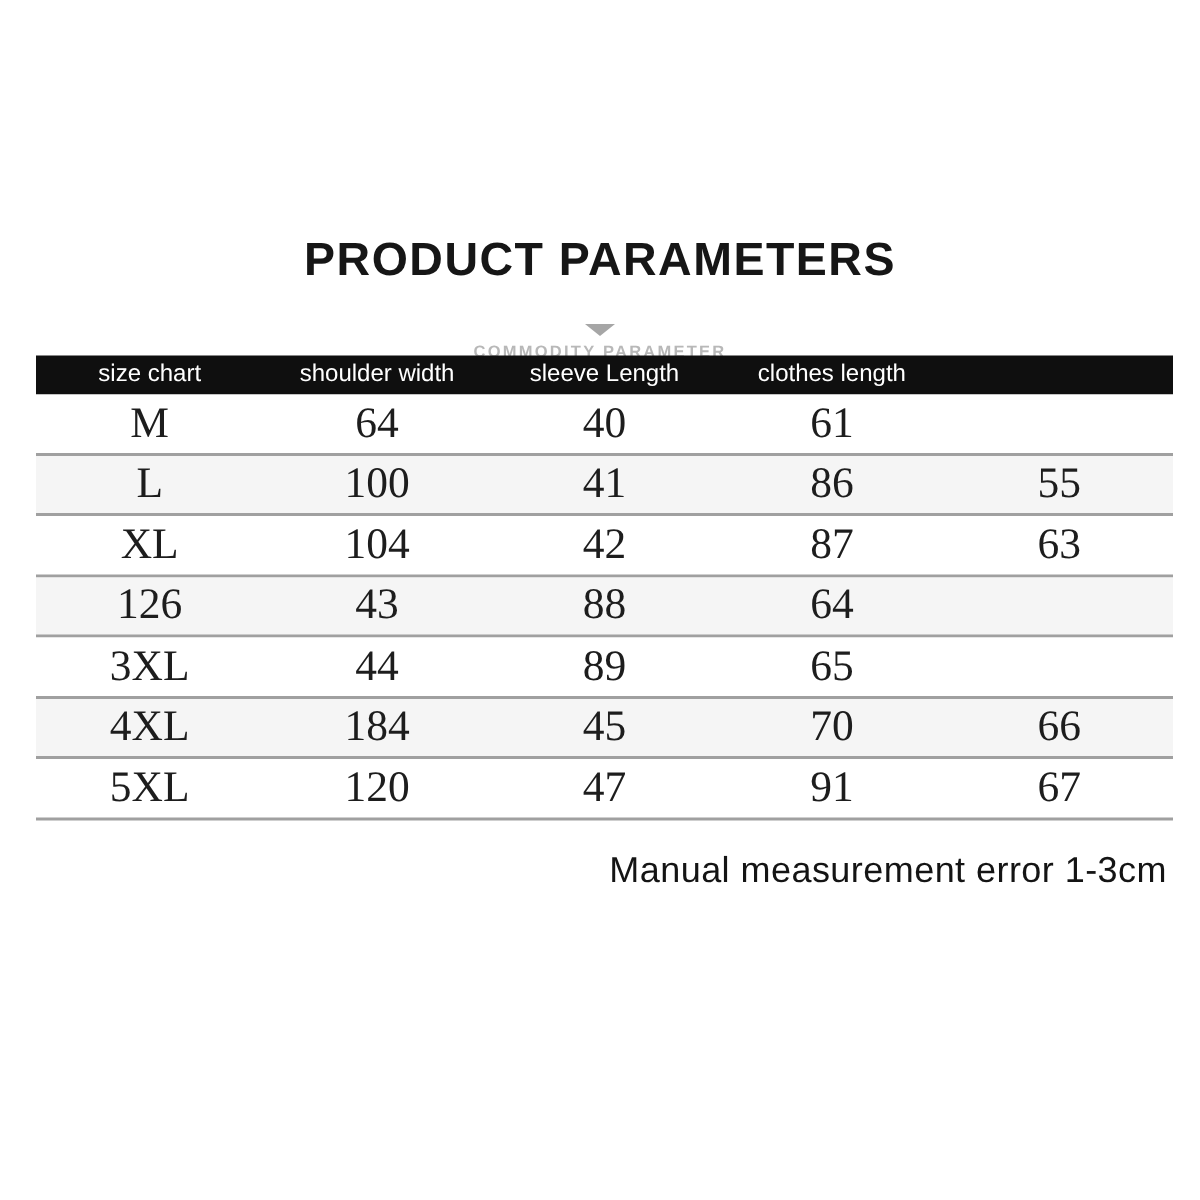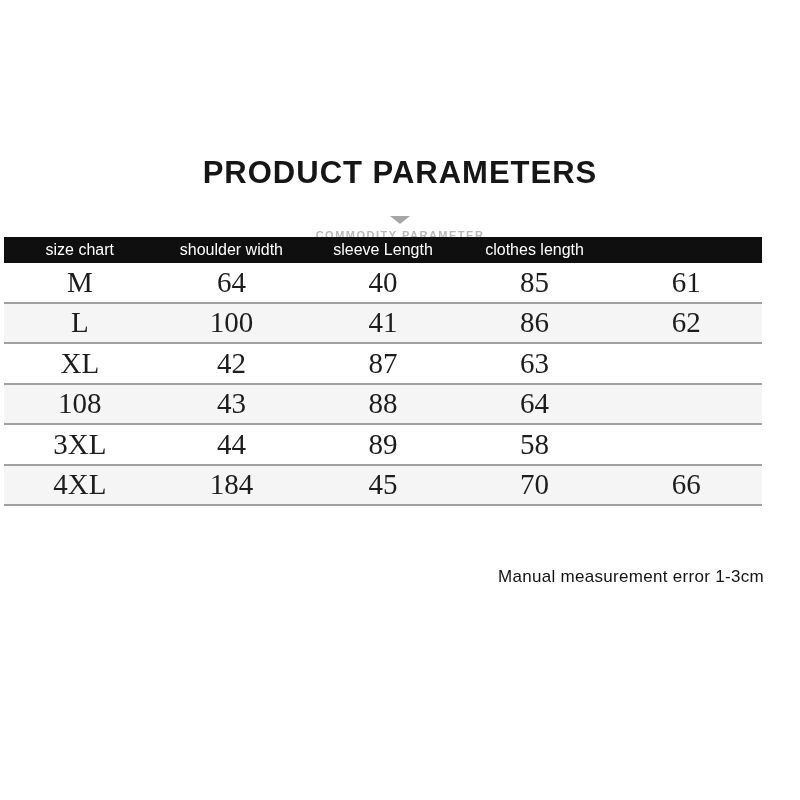--- a/index.html
+++ b/index.html
@@ -45,21 +45,21 @@
     margin-left: -10px;
     width: 0;
     height: 0;
     border-left: 10px solid transparent;
     border-right: 10px solid transparent;
     border-top: 8px solid var(--chevron-color, #a6a6a6);
   }
   .size-table {
     position: absolute;
     top: 237px;
-    left: 4px;
+    left: 24px;
     width: 758px;
   }
   .thead {
     display: grid;
     grid-template-columns: repeat(5, 1fr);
     background: var(--header-bg, #0f0f0f);
     height: 26px;
   }
   .th {
     color: var(--header-text, #ffffff);
@@ -81,22 +81,22 @@
     display: flex;
     align-items: center;
     justify-content: center;
     font-family: "Liberation Serif", "DejaVu Serif", serif;
     font-size: 29px;
     color: var(--cell-color, #1d1d1d);
   }
   .note {
     position: absolute;
     top: 567px;
-    right: 36px;
-    font-size: 17px;
+    right: 22px;
+    font-size: 24px;
     letter-spacing: 0.3px;
     color: var(--note-color, #141414);
   }
 </style>
 </head>
 <body>
 
 <div class="stage">
 
   <div class="title">PRODUCT PARAMETERS</div>
@@ -110,53 +110,60 @@
         <div class="th">size chart</div>
         <div class="th">shoulder width</div>
         <div class="th">sleeve Length</div>
         <div class="th">clothes length</div>
       </div>
     <div id="tbody">
         <div class="tr">
           <div class="td">M</div>
           <div class="td">64</div>
           <div class="td">40</div>
-          <div class="td">85</div>
           <div class="td">61</div>
         </div>
         <div class="tr alt">
           <div class="td">L</div>
           <div class="td">100</div>
           <div class="td">41</div>
           <div class="td">86</div>
-          <div class="td">62</div>
+          <div class="td">55</div>
         </div>
         <div class="tr">
           <div class="td">XL</div>
+          <div class="td">104</div>
           <div class="td">42</div>
           <div class="td">87</div>
           <div class="td">63</div>
         </div>
         <div class="tr alt">
-          <div class="td">108</div>
+          <div class="td">126</div>
           <div class="td">43</div>
           <div class="td">88</div>
           <div class="td">64</div>
         </div>
         <div class="tr">
           <div class="td">3XL</div>
           <div class="td">44</div>
           <div class="td">89</div>
-          <div class="td">58</div>
+          <div class="td">65</div>
         </div>
         <div class="tr alt">
           <div class="td">4XL</div>
           <div class="td">184</div>
           <div class="td">45</div>
           <div class="td">70</div>
           <div class="td">66</div>
+        </div>
+        <div class="tr">
+          <div class="td">5XL</div>
+          <div class="td">120</div>
+          <div class="td">47</div>
+          <div class="td">91</div>
+          <div class="td">67</div>
         </div>
       </div>
   </div>
 
   <div class="note">Manual measurement error 1-3cm</div>
 
 </div>
 
 </body></html>

